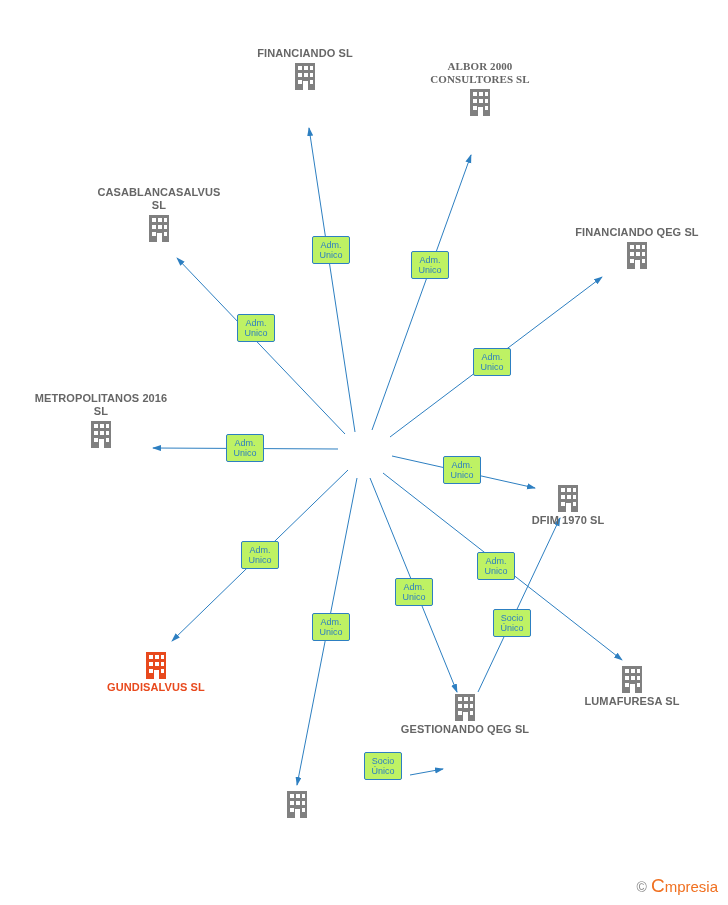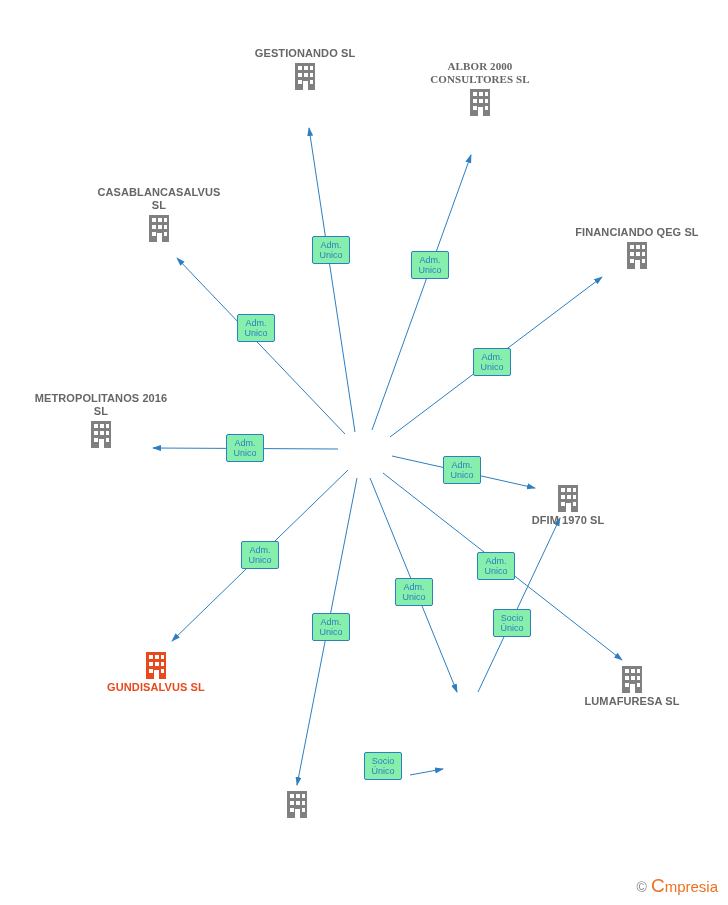--- a/index.html
+++ b/index.html
@@ -47,21 +47,21 @@
     color: #e8491d;
   }
   .icon-wrap {
     display: block;
     line-height: 0;
   }
   .edge-label {
     position: absolute;
     border: 1px solid #2d7fc1;
     color: #2d7fc1;
-    background: #86efac;
+    background: #bef264;
     font-size: 9px;
     line-height: 10px;
     padding: 3px 5px 3px 5px;
     text-align: center;
     border-radius: 2px;
     white-space: pre-line;
     transform: translate(-50%, -50%);
     min-width: 26px;
   }
   .watermark {
@@ -115,21 +115,21 @@
 
       <path d="M370,478 L457,692"></path>
 
       <path d="M478,692 L560,518"></path>
 
       <path d="M410,775 L443,769"></path>
     </g>
   </svg>
 
   <div class="node" style="left:305px; top:47px;">
-    <div class="node-label">GESTIONANDO
+    <div class="node-label">FINANCIANDO
 SL</div>
     <span class="icon-wrap">
       <svg width="30" height="32" viewBox="0 0 30 32">
         <rect x="5" y="3" width="20" height="27" fill="#808080"></rect>
         <rect x="8" y="6" width="4" height="4" fill="#ffffff"></rect>
         <rect x="14" y="6" width="4" height="4" fill="#ffffff"></rect>
         <rect x="20" y="6" width="3" height="4" fill="#ffffff"></rect>
         <rect x="8" y="13" width="4" height="4" fill="#ffffff"></rect>
         <rect x="14" y="13" width="4" height="4" fill="#ffffff"></rect>
         <rect x="20" y="13" width="3" height="4" fill="#ffffff"></rect>
@@ -266,20 +266,38 @@
         <rect x="14" y="13" width="4" height="4" fill="#ffffff"></rect>
         <rect x="20" y="13" width="3" height="4" fill="#ffffff"></rect>
         <rect x="8" y="20" width="4" height="4" fill="#ffffff"></rect>
         <rect x="20" y="20" width="3" height="4" fill="#ffffff"></rect>
         <rect x="13" y="21" width="5" height="9" fill="#ffffff"></rect>
       </svg>
     </span>
     <div class="node-label">LUMAFURESA SL</div>
   </div>
 
+  <div class="node" style="left:465px; top:691px;">
+    <span class="icon-wrap">
+      <svg width="30" height="32" viewBox="0 0 30 32">
+        <rect x="5" y="3" width="20" height="27" fill="#808080"></rect>
+        <rect x="8" y="6" width="4" height="4" fill="#ffffff"></rect>
+        <rect x="14" y="6" width="4" height="4" fill="#ffffff"></rect>
+        <rect x="20" y="6" width="3" height="4" fill="#ffffff"></rect>
+        <rect x="8" y="13" width="4" height="4" fill="#ffffff"></rect>
+        <rect x="14" y="13" width="4" height="4" fill="#ffffff"></rect>
+        <rect x="20" y="13" width="3" height="4" fill="#ffffff"></rect>
+        <rect x="8" y="20" width="4" height="4" fill="#ffffff"></rect>
+        <rect x="20" y="20" width="3" height="4" fill="#ffffff"></rect>
+        <rect x="13" y="21" width="5" height="9" fill="#ffffff"></rect>
+      </svg>
+    </span>
+    <div class="node-label">GESTIONANDO
+QEG SL</div>
+  </div>
 
   <div class="node" style="left:297px; top:788px;">
     <span class="icon-wrap">
       <svg width="30" height="32" viewBox="0 0 30 32">
         <rect x="5" y="3" width="20" height="27" fill="#808080"></rect>
         <rect x="8" y="6" width="4" height="4" fill="#ffffff"></rect>
         <rect x="14" y="6" width="4" height="4" fill="#ffffff"></rect>
         <rect x="20" y="6" width="3" height="4" fill="#ffffff"></rect>
         <rect x="8" y="13" width="4" height="4" fill="#ffffff"></rect>
         <rect x="14" y="13" width="4" height="4" fill="#ffffff"></rect>

